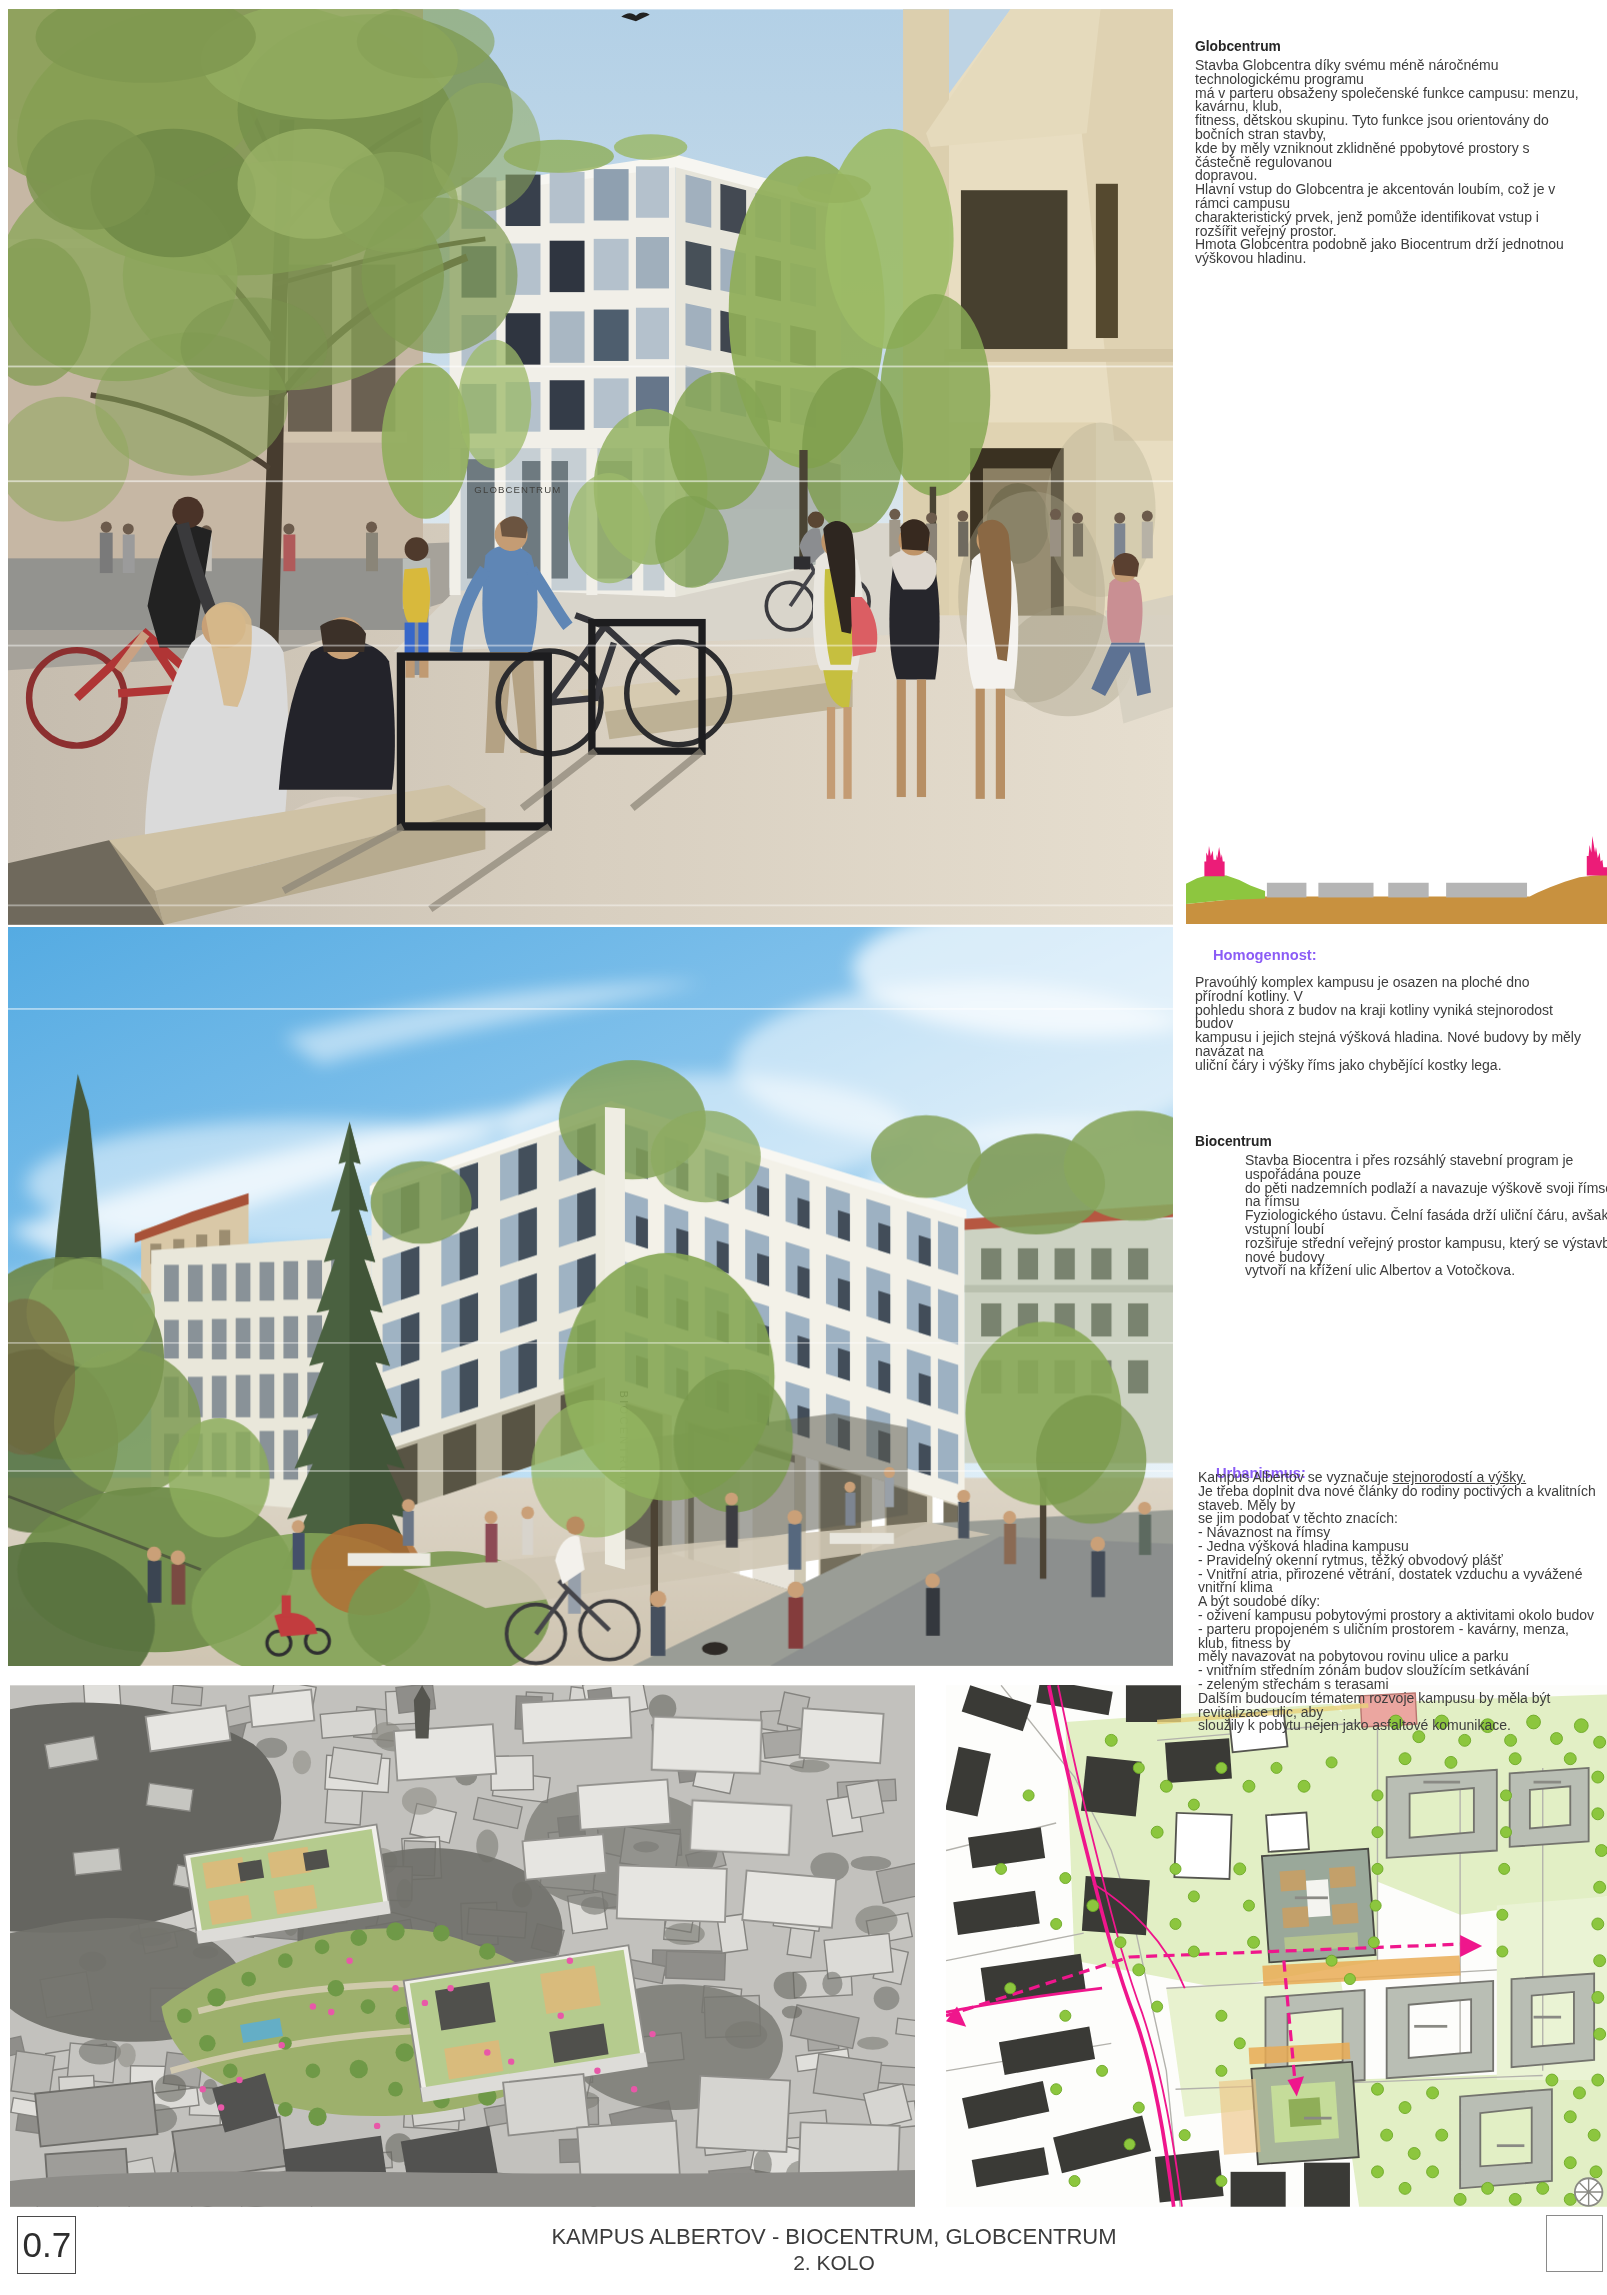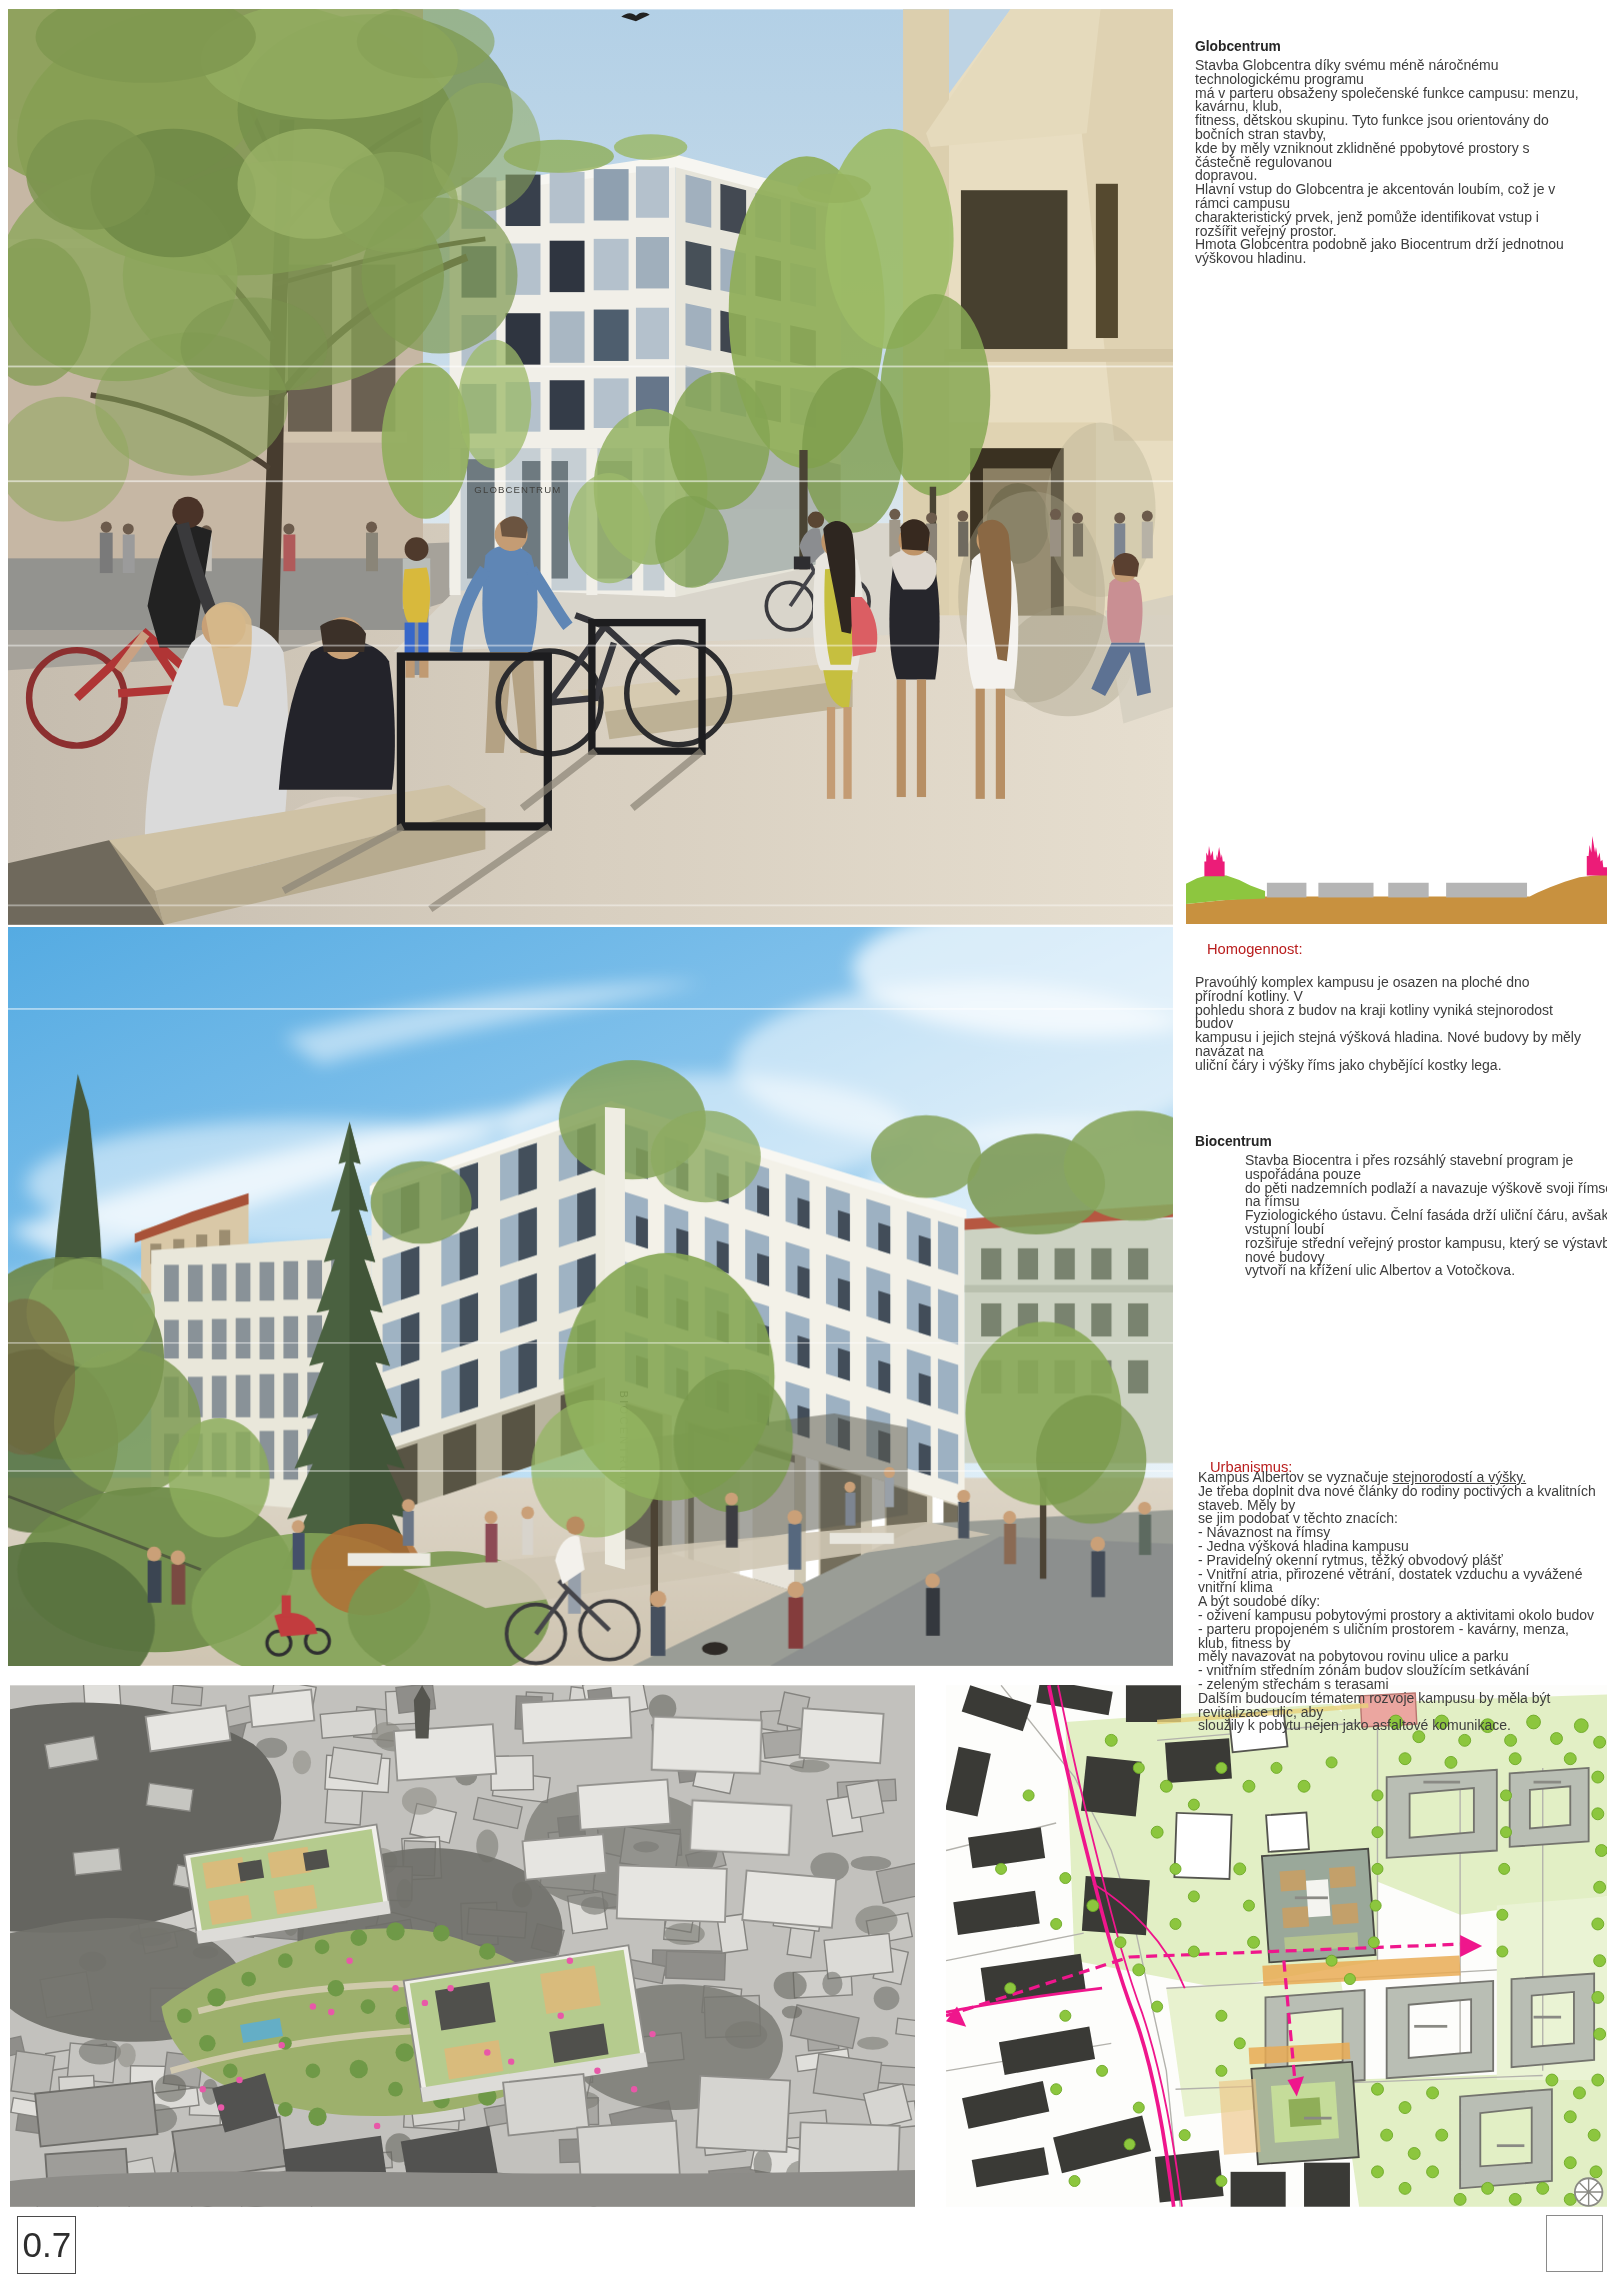--- a/index.html
+++ b/index.html
@@ -1,21 +1,21 @@
 <!DOCTYPE html>
 <html style="font-size:14.7px"><head>
 <meta charset="utf-8">
 <style>
   html,body{margin:0;padding:0;background:#ffffff;}
   #board{position:relative;width:1607px;height:2296px;background:#ffffff;overflow:hidden;
          font-family:"Liberation Sans", sans-serif;}
   .abs{position:absolute;}
   .body{font-size:14px;line-height:13.8px;color:#3d3d3d;}
   h3{margin:0;font-size:13.8px;color:#262626;}
-  h4{margin:12px;font-size:14.7px;font-weight:normal;color:#b91c1c;}
+  h4{margin:18px;font-size:14.7px;font-weight:bold;color:#8b5cf6;}
 </style>
 </head>
 <body>
 <div id="board">
 
 <svg class="abs" style="left:8.3px;top:9.2px;" width="1165" height="916" viewBox="0 0 1269 997">
 <defs>
   <linearGradient id="p1sky" x1="0" y1="0" x2="0" y2="1">
     <stop offset="0" stop-color="#b3d0e6"></stop>
           <stop offset="0.55" stop-color="#c8dcea"></stop>
@@ -1337,15 +1337,19 @@
 - zeleným střechám s terasami<br>
 Dalším budoucím tématem rozvoje kampusu by měla být revitalizace ulic, aby<br>
 sloužily k pobytu nejen jako asfaltové komunikace.
 </div>
 
 <div class="abs" style="left:17.4px;top:2216px;width:57px;height:56px;border:1.4px solid #4a4a4a;
      display:flex;align-items:center;justify-content:center;font-size:35px;color:#2e2e2e;">0.7</div>
 
 <div class="abs" style="left:1546px;top:2215px;width:55px;height:55px;border:1.8px solid #8a8a8a;"></div>
 
-
+<div class="abs" style="left:283px;top:2224px;width:1102px;text-align:center;font-size:22px;color:#3c3c3c;">
+KAMPUS ALBERTOV - BIOCENTRUM, GLOBCENTRUM<br>
+<span style="font-size:21px;">2. KOLO</span>
 </div>
 
+</div>
+
 
 </body></html>

